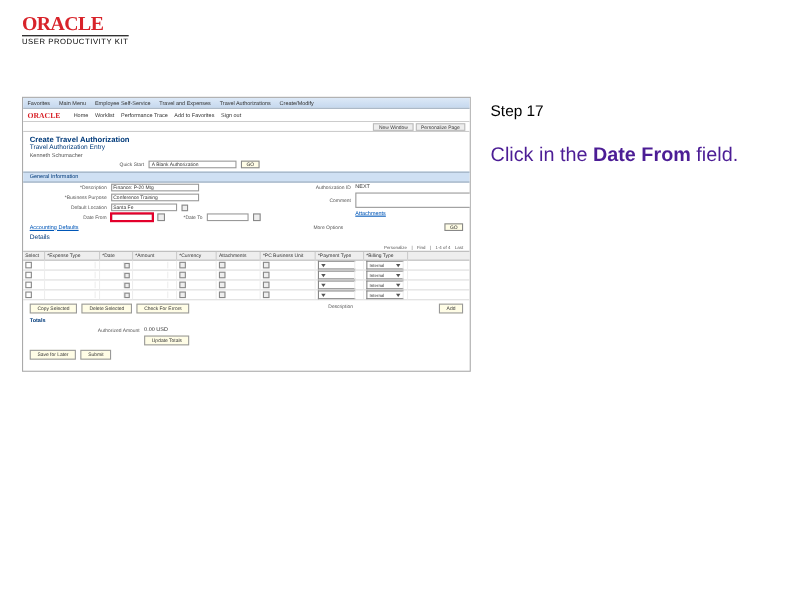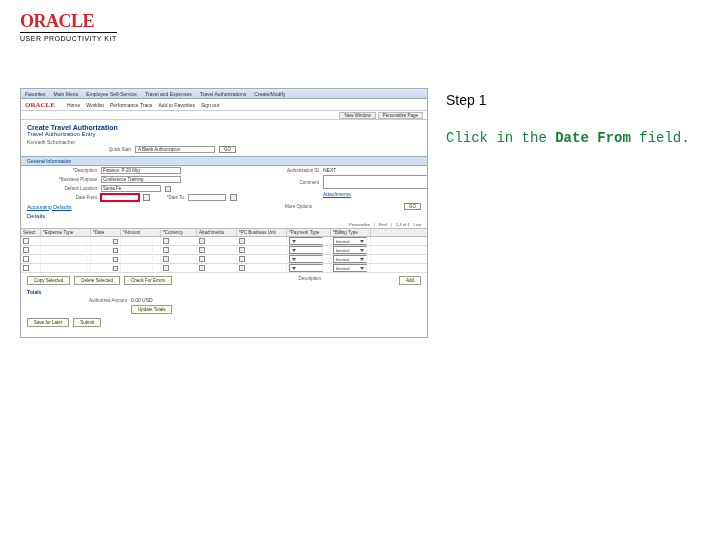--- a/index.html
+++ b/index.html
@@ -119,23 +119,22 @@
   .instructions {
     flex: 1;
     padding-top: 4px;
   }
   .step-label {
     font-size: 14px;
     color: #000;
     margin-bottom: 22px;
   }
   .step-text {
-    font-size: 14px;
-    color: #15803d;
-    font-family: Liberation Mono, monospace;
+    font-size: 18px;
+    color: #4c1d95;
   }
   .step-text b { font-weight:bold; }
   .nav-strip { display:flex; justify-content:flex-end; gap:4px; padding:1px 6px; font-size:4px; color:#555;}
   .nav-strip span{cursor:default;}
 </style>
 </head>
 <body>
 
 <div class="topbar">
   <div class="brand">
@@ -399,18 +398,18 @@
       <label></label>
       <div class="pbtn">Update Totals</div>
     </div>
     <div class="bottom-btns">
       <div class="pbtn">Save for Later</div>
       <div class="pbtn">Submit</div>
     </div>
   </div>
 
   <div class="instructions">
-    <div class="step-label">Step 1</div>
+    <div class="step-label">Step 17</div>
     <div class="step-text">
       <span>Click in the </span><b>Date From</b><span> field.</span>
     </div>
   </div>
 </div>
 
 </body></html>

